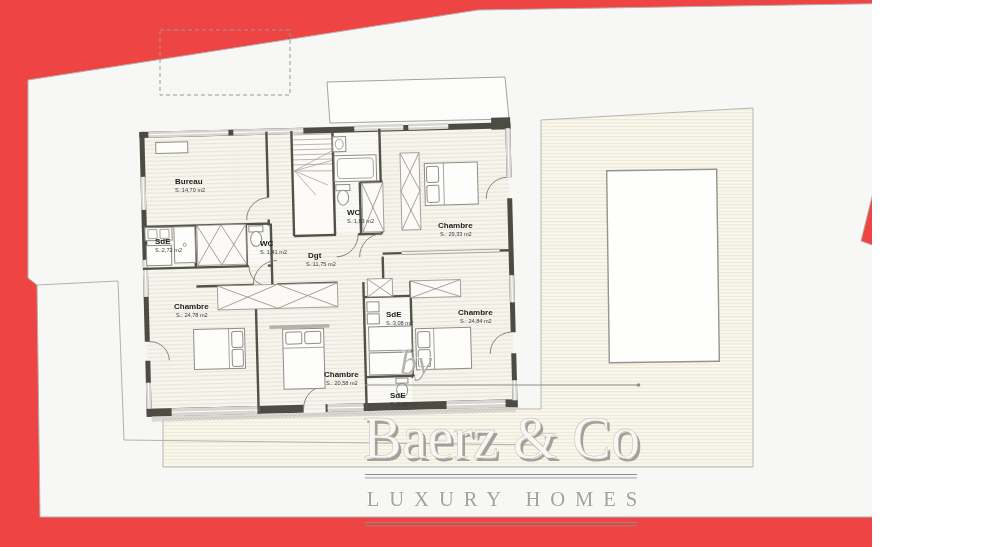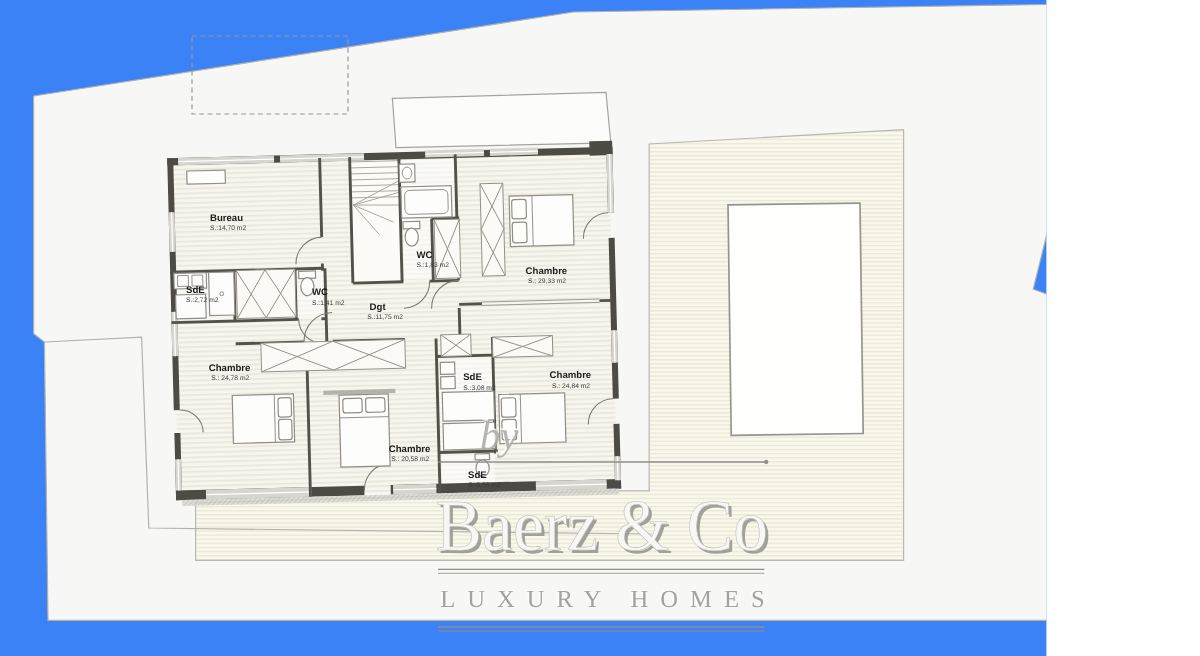--- a/index.html
+++ b/index.html
@@ -1,16 +1,16 @@
 <!DOCTYPE html>
 <html><head>
 <meta charset="utf-8">
 <style>
   html,body{margin:0;padding:0;background:#ffffff;}
-  #stage{position:relative;width:872px;height:547px;background:#3b82f6;overflow:hidden;
+  #stage{position:relative;width:872px;height:547px;background:#ef4444;overflow:hidden;
          font-family:"Liberation Sans", sans-serif;}
   svg{position:absolute;left:0;top:0;}
   .room-name{font-family:"Liberation Sans", sans-serif;font-weight:bold;fill:#1c1c1a;font-size:8px;}
   .room-area{font-family:"Liberation Sans", sans-serif;fill:#3d3d3a;font-size:5.6px;}
   .wm-brand{font-family:"Liberation Serif", serif;font-size:61px;}
   .wm-brand-shadow{fill:#94938d;opacity:.85;}
   .wm-brand-main{fill:#f8f7f3;stroke:#b9b8b2;stroke-width:.45;}
   .wm-tag{font-family:"Liberation Serif", serif;font-size:20.5px;letter-spacing:10px;}
   .wm-tag-hi{fill:#ffffff;opacity:.9;}
   .wm-tag-main{fill:#a3a29c;}

